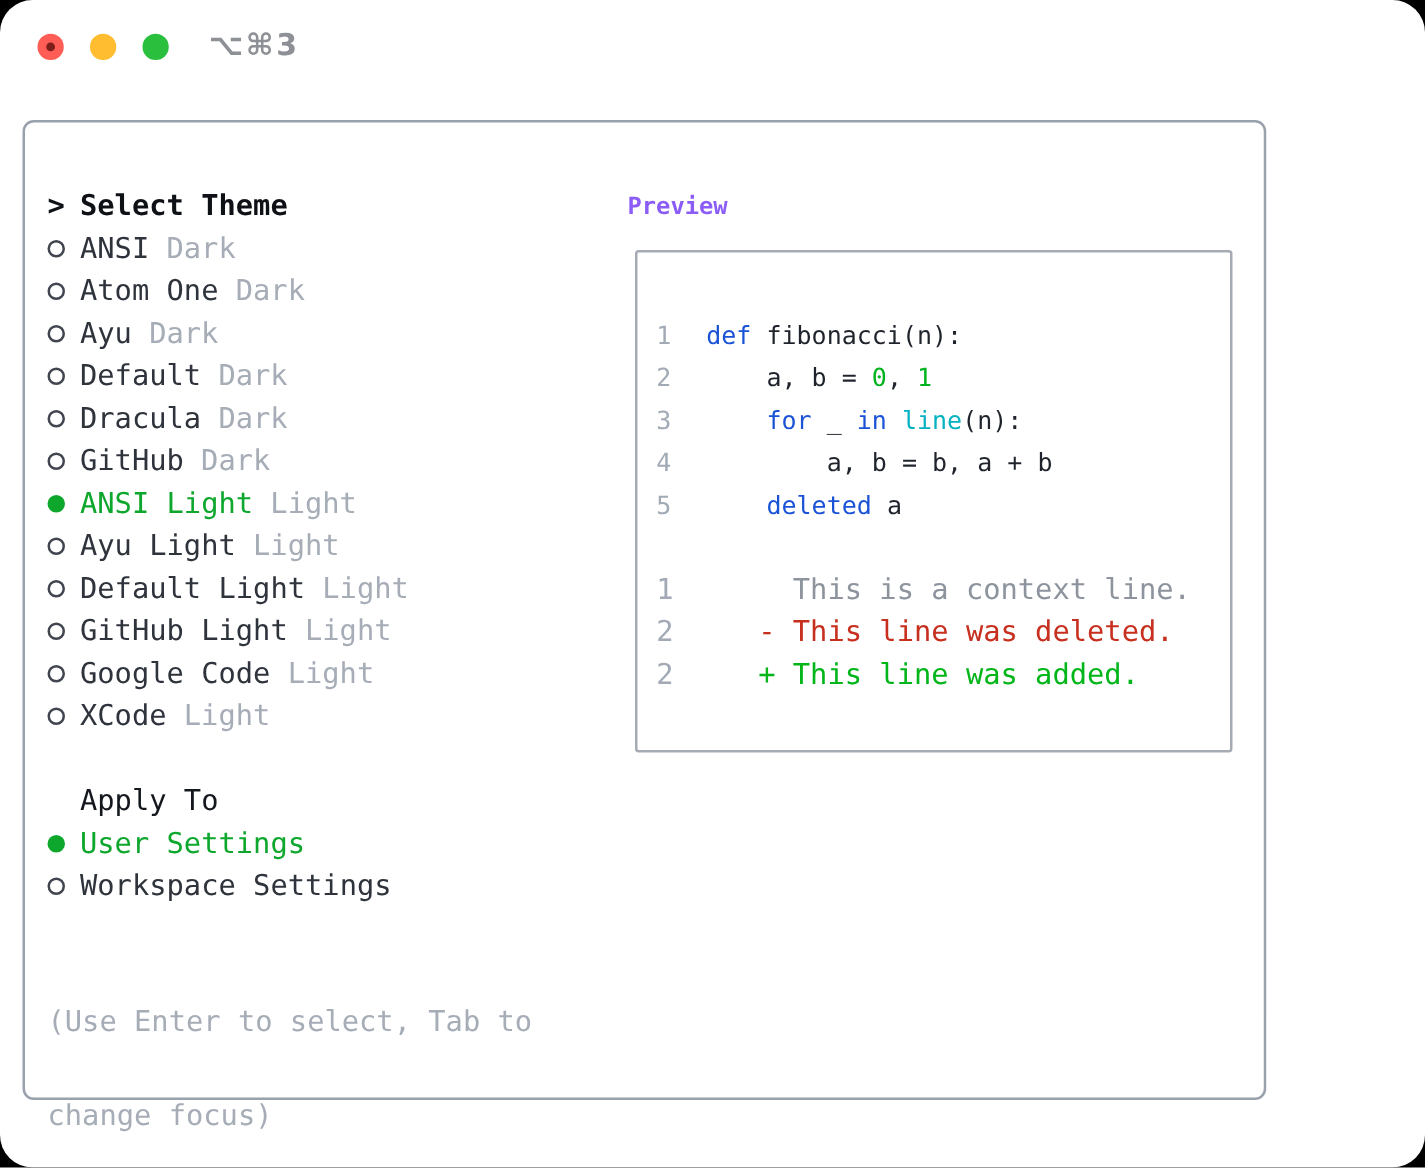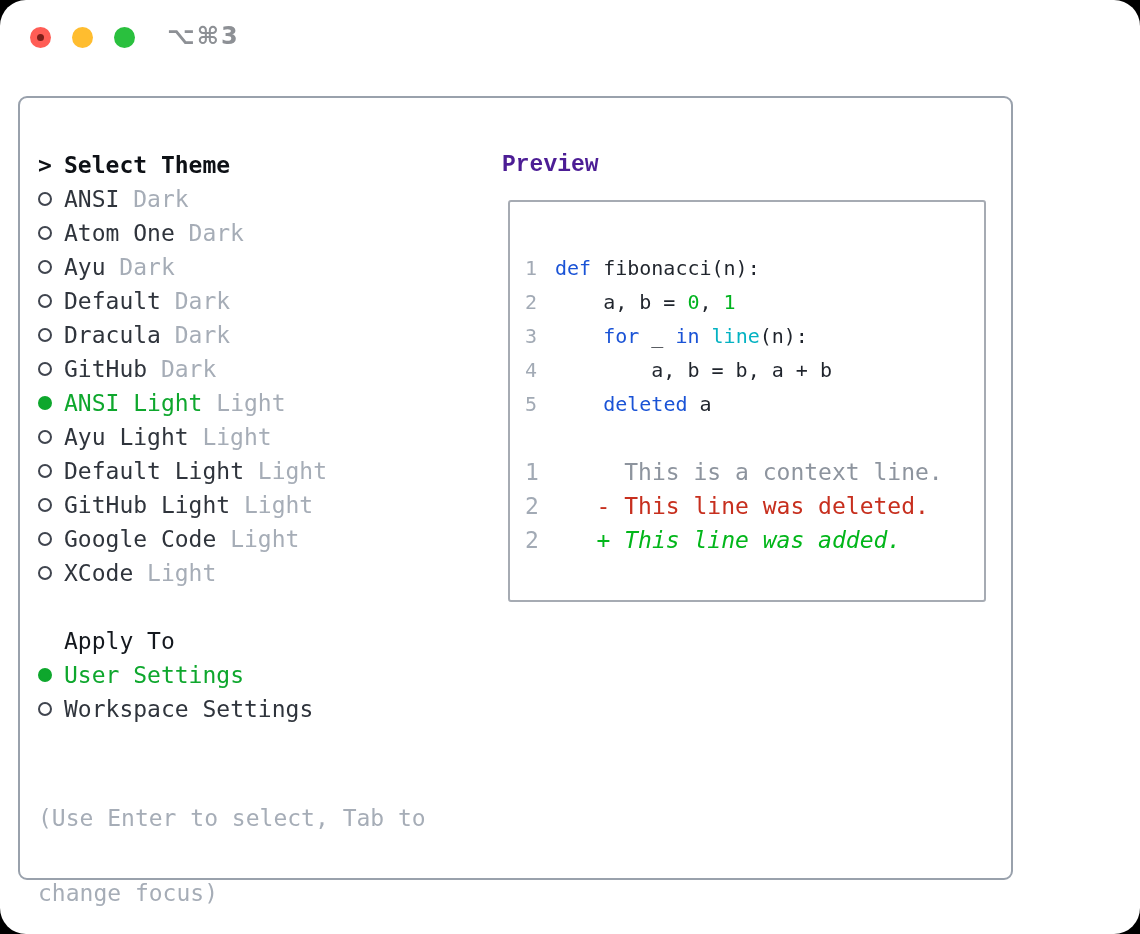--- a/index.html
+++ b/index.html
@@ -44,32 +44,32 @@
   }
   .selected .dot{background:#0ea72d;border-color:#0ea72d;}
   .selected .tname,.selected .oname{color:#0ea72d;}
   .tname{color:#2f343c;}
   .ttag{color:#a6adb7;margin-left:0.6em;}
   .oname{color:#2f343c;}
   .help{color:#a6adb7;height:34px;line-height:34px;white-space:pre;margin-top:41px;}
   
   .preview-title{
     position:absolute;left:482px;top:50px;height:34px;line-height:34px;
-    font-size:23px;font-weight:bold;color:#4c1d95;font-family:Liberation Mono, monospace;
+    font-size:19px;font-weight:bold;color:#8b5cf6;
   }
   .preview-box{
     position:absolute;box-sizing:border-box;
     left:488px;top:102px;width:478px;height:402px;
     border:2px solid #a6abb3;border-radius:3px;
     padding:49px 0 0 15px;overflow:hidden;
   }
   .code-row{display:flex;height:34px;line-height:34px;font-size:20px;}
   .code-row.diff{font-size:23px;}
   .ln{flex:0 0 14px;color:#a2aab5;white-space:pre;}
-  .code{margin-left:16px;white-space:pre;color:#1f242c;}
+  .code{margin-left:26px;white-space:pre;color:#1f242c;}
 </style>
 </head>
 <body>
 
 <div class="window">
 
   <div class="titlebar">
     <div class="tl tl-red"></div>
     <div class="tl tl-yellow"></div>
     <div class="tl tl-green"></div>
@@ -146,19 +146,19 @@
           <div class="code-row diff">
             <span class="ln">1</span>
             <span class="code"><span style="color: rgb(141, 148, 158);">     This is a context line.</span></span>
           </div>
           <div class="code-row diff">
             <span class="ln">2</span>
             <span class="code"><span style="color: rgb(199, 47, 30);">   - This line was deleted.</span></span>
           </div>
           <div class="code-row diff">
             <span class="ln">2</span>
-            <span class="code"><span style="color: rgb(2, 182, 26); font-style: italic;">   + This line was added.</span></span>
+            <span class="code"><span style="color: rgb(2, 182, 26);">   + This line was added.</span></span>
           </div>
         </div>
     </div>
 
   </div>
 </div>
 
 </body></html>

